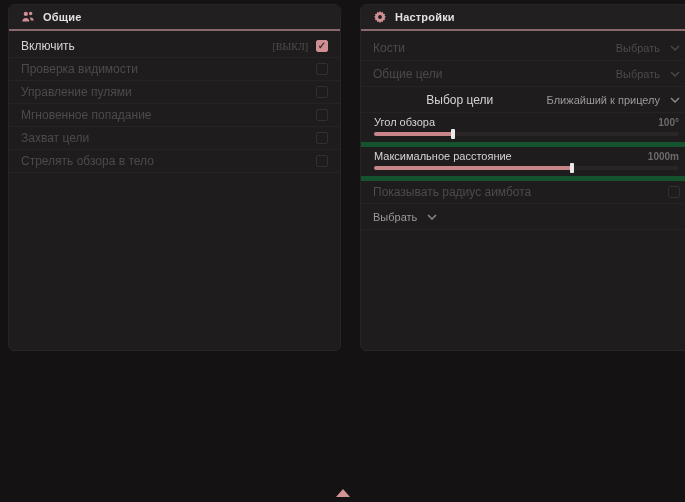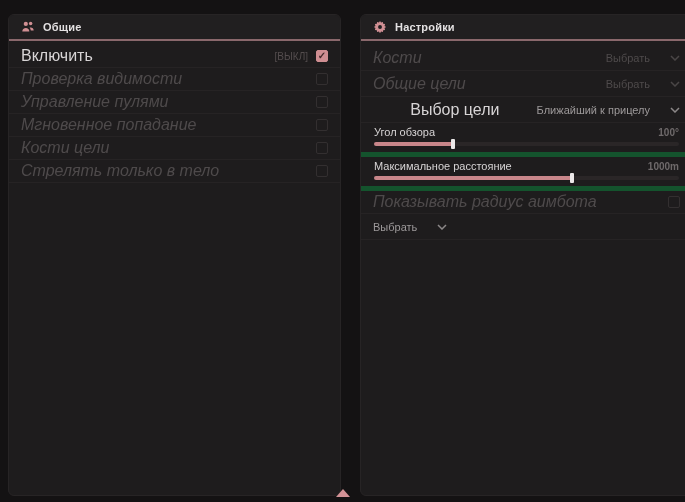--- a/index.html
+++ b/index.html
@@ -6,26 +6,25 @@
   html,body { width:685px; height:502px; overflow:hidden; }
   body {
     background:#141213;
     font-family:"Liberation Sans", sans-serif;
     position:relative;
   }
   .panel {
     position:absolute;
     top:4px;
     width:333px;
-    height:482px;
+    height:347px;
     background:#1e1c1d;
     border:1px solid #272425;
     border-radius:6px;
     overflow:hidden;
-    margin-top:10px;
   }
   .panel.left  { left:8px; }
   .panel.right { left:360px; }
 
   .panel-header {
     height:26px;
     display:flex;
     align-items:center;
     padding:0 12px;
     gap:8px;
@@ -43,32 +42,33 @@
   .rows { padding:4px 0 0 0; }
 
   .row {
     display:flex;
     align-items:center;
     min-height:23px;
     padding:0 12px;
     border-bottom:1px solid #262324;
   }
   .row .lbl {
-    font-size:16px;
+    font-size:12px;
     color:#d7d4d5;
     flex:1 1 auto;
     white-space:nowrap;
     overflow:hidden;
   }
-  .row.disabled .lbl { color:#4e4a4b;font-style:italic; }
+  .row.disabled .lbl { color:#4e4a4b; }
 
   .keybind {
     font-size:10px;
     color:#544d4e;
     margin-right:8px;
+    font-family:Liberation Serif, serif;
   }
 
   .checkbox {
     width:12px; height:12px;
     border-radius:2px;
     border:1px solid #3a3637;
     background:transparent;
     display:flex; align-items:center; justify-content:center;
     font-size:10px; line-height:1;
     color:transparent;
@@ -77,21 +77,21 @@
   }
   .checkbox.checked {
     background:#cf8e92;
     border-color:#cf8e92;
     color:#44292b;
     font-weight:bold;
   }
   .row.disabled .checkbox { border-color:#332f30; }
 
   .dd {
-    display:flex; align-items:center; gap:20px;
+    display:flex; align-items:center; gap:10px;
     flex:0 0 auto;
     cursor:pointer;
   }
   .dd .dd-value { font-size:11px; color:#9d999a; white-space:nowrap; }
   .row.disabled .dd .dd-value { color:#4e4a4b; }
   .dd .chev { display:flex; color:#8b8788; }
   .row.disabled .dd .chev { color:#4a4647; }
 
   .row.slider-row {
     display:block;
@@ -157,25 +157,25 @@
       </div>
       <div class="disabled row">
         <span class="lbl">Управление пулями</span>
         <span class="checkbox"></span>
       </div>
       <div class="disabled row">
         <span class="lbl">Мгновенное попадание</span>
         <span class="checkbox"></span>
       </div>
       <div class="disabled row">
-        <span class="lbl">Кости цели</span>
-        <span class="checkbox"></span>
-      </div>
-      <div class="disabled row">
-        <span class="lbl">Стрелять только в тело</span>
+        <span class="lbl">Захват цели</span>
+        <span class="checkbox"></span>
+      </div>
+      <div class="disabled row">
+        <span class="lbl">Стрелять обзора в тело</span>
         <span class="checkbox"></span>
       </div>
     </div>
 </div>
 
 <div class="panel right">
   <div class="panel-header">
     <span class="hicon">
       <svg width="14" height="14" viewBox="0 0 16 16" fill="currentColor">
         <path d="M8 1l1.2 1.8 2.1-.6.3 2.2 2.2.3-.6 2.1L15 8l-1.8 1.2.6 2.1-2.2.3-.3 2.2-2.1-.6L8 15l-1.2-1.8-2.1.6-.3-2.2-2.2-.3.6-2.1L1 8l1.8-1.2-.6-2.1 2.2-.3.3-2.2 2.1.6z"></path>

